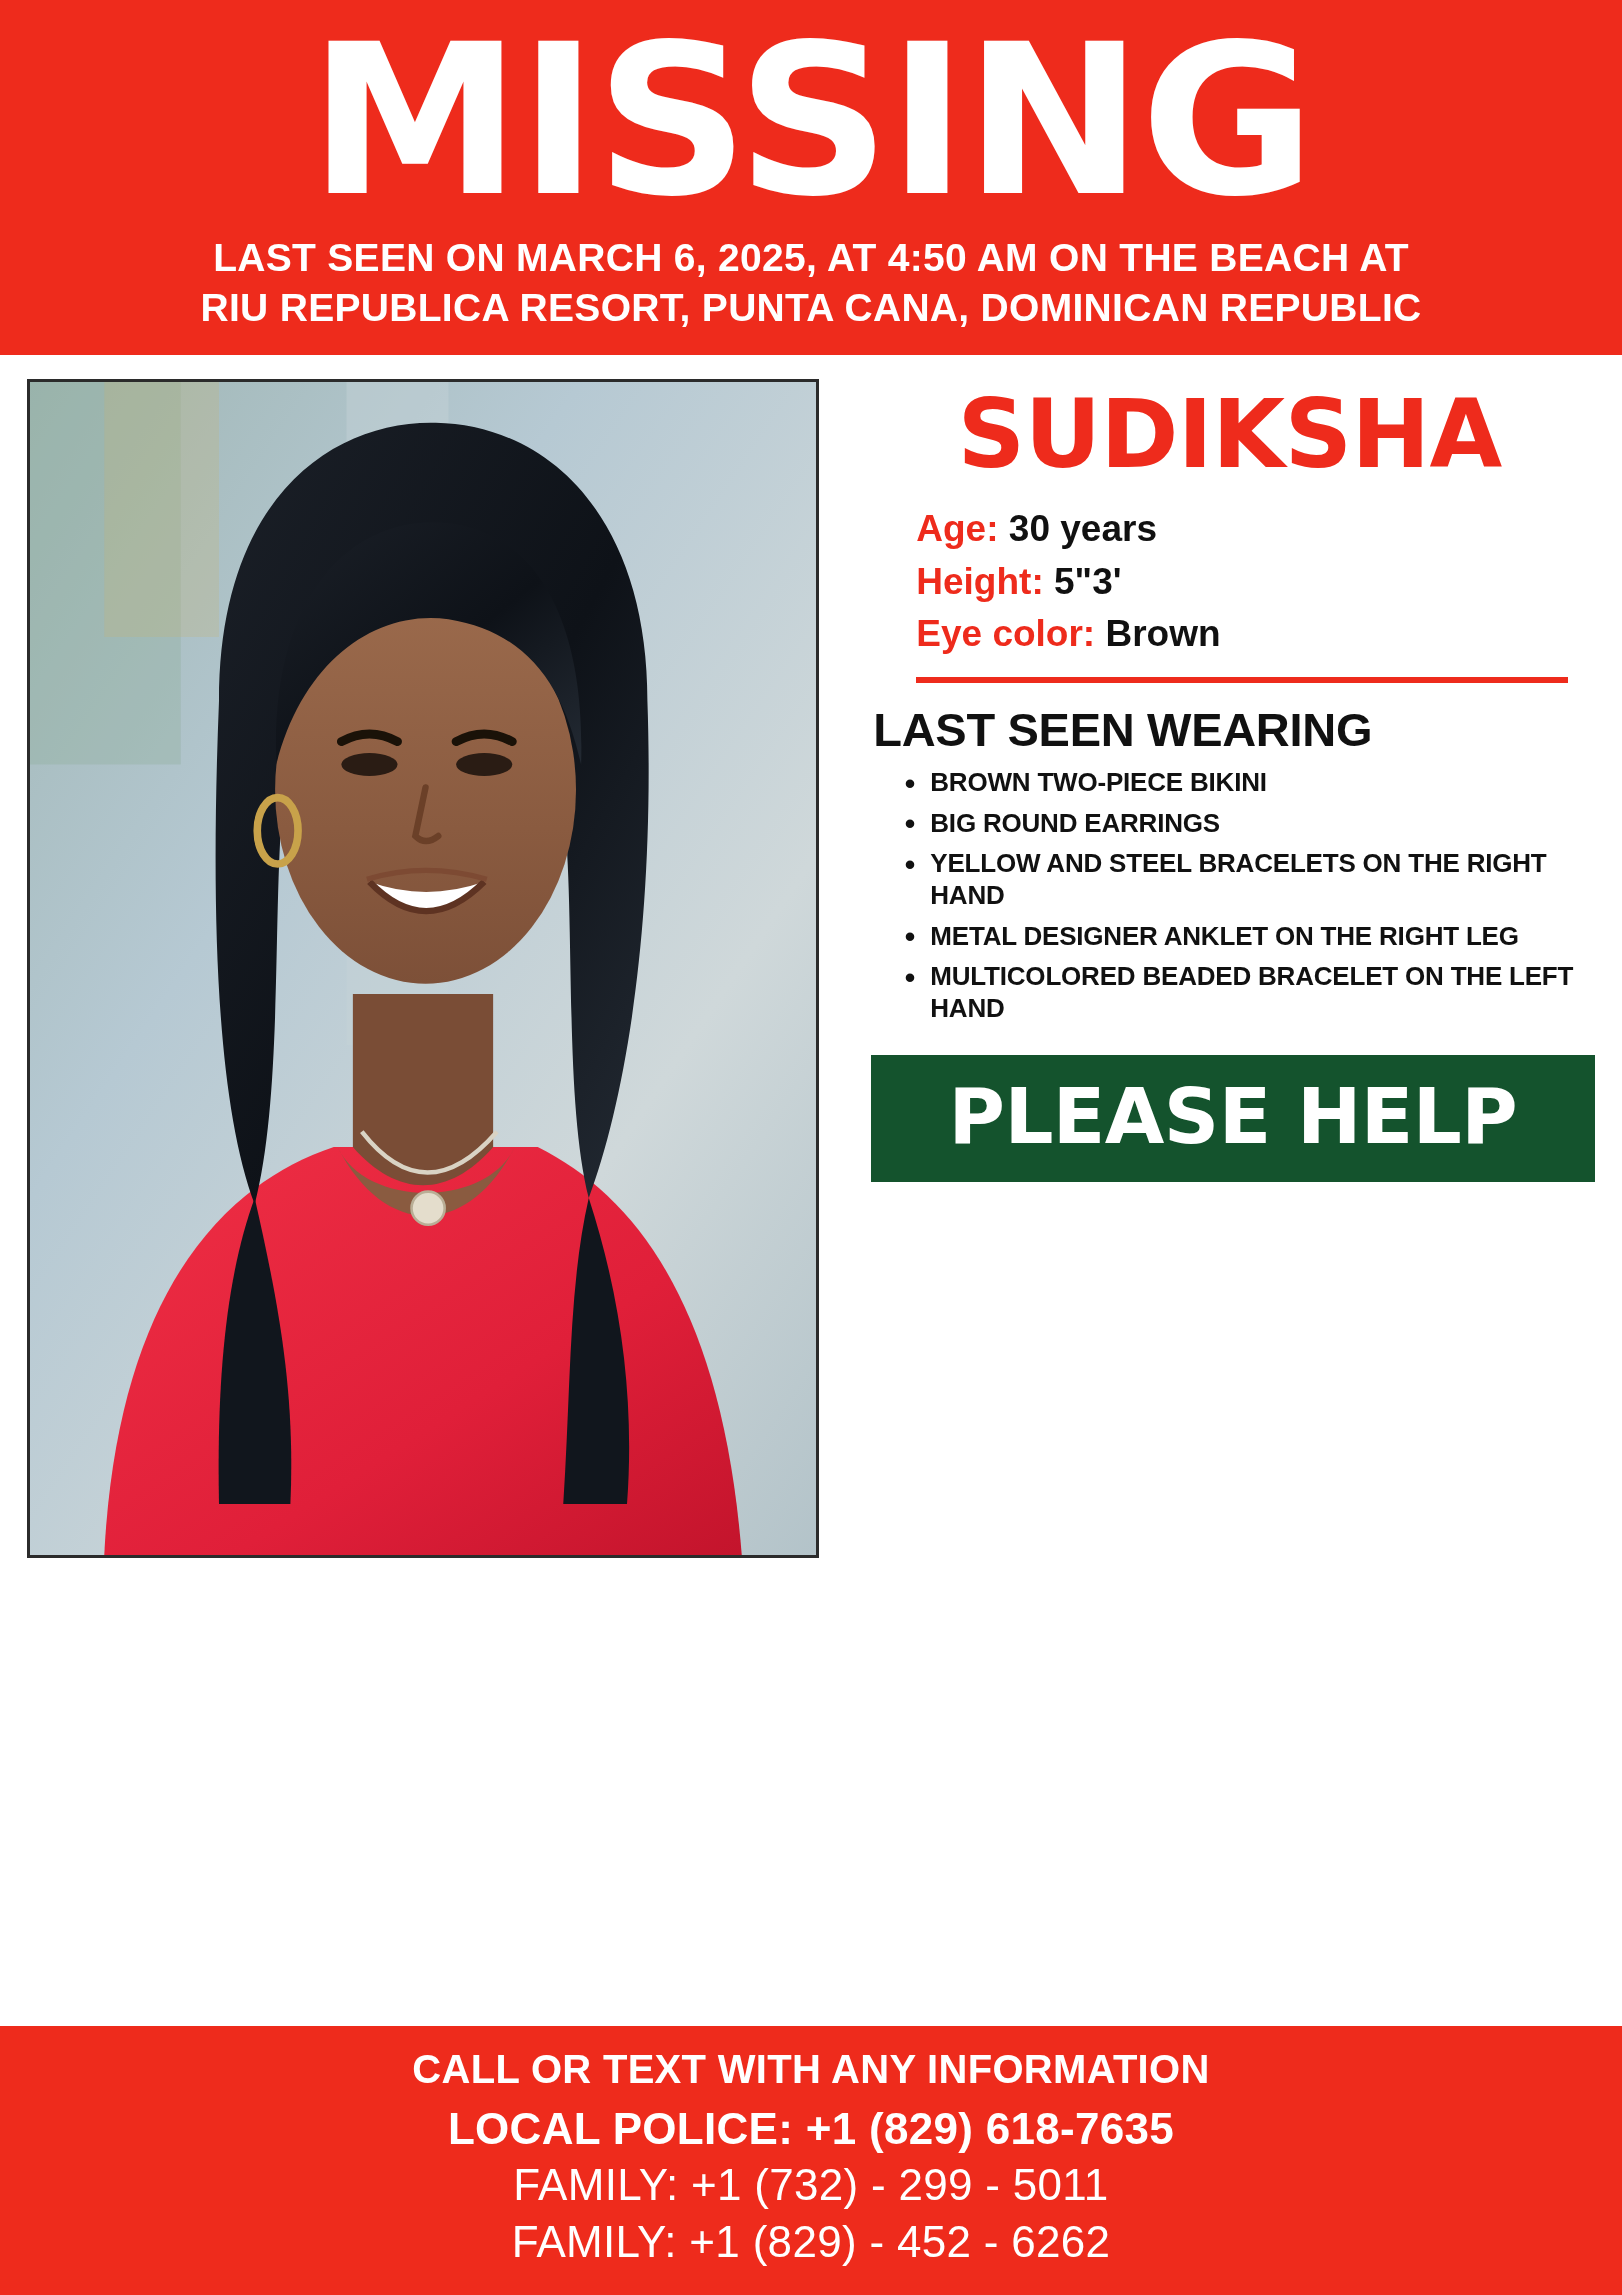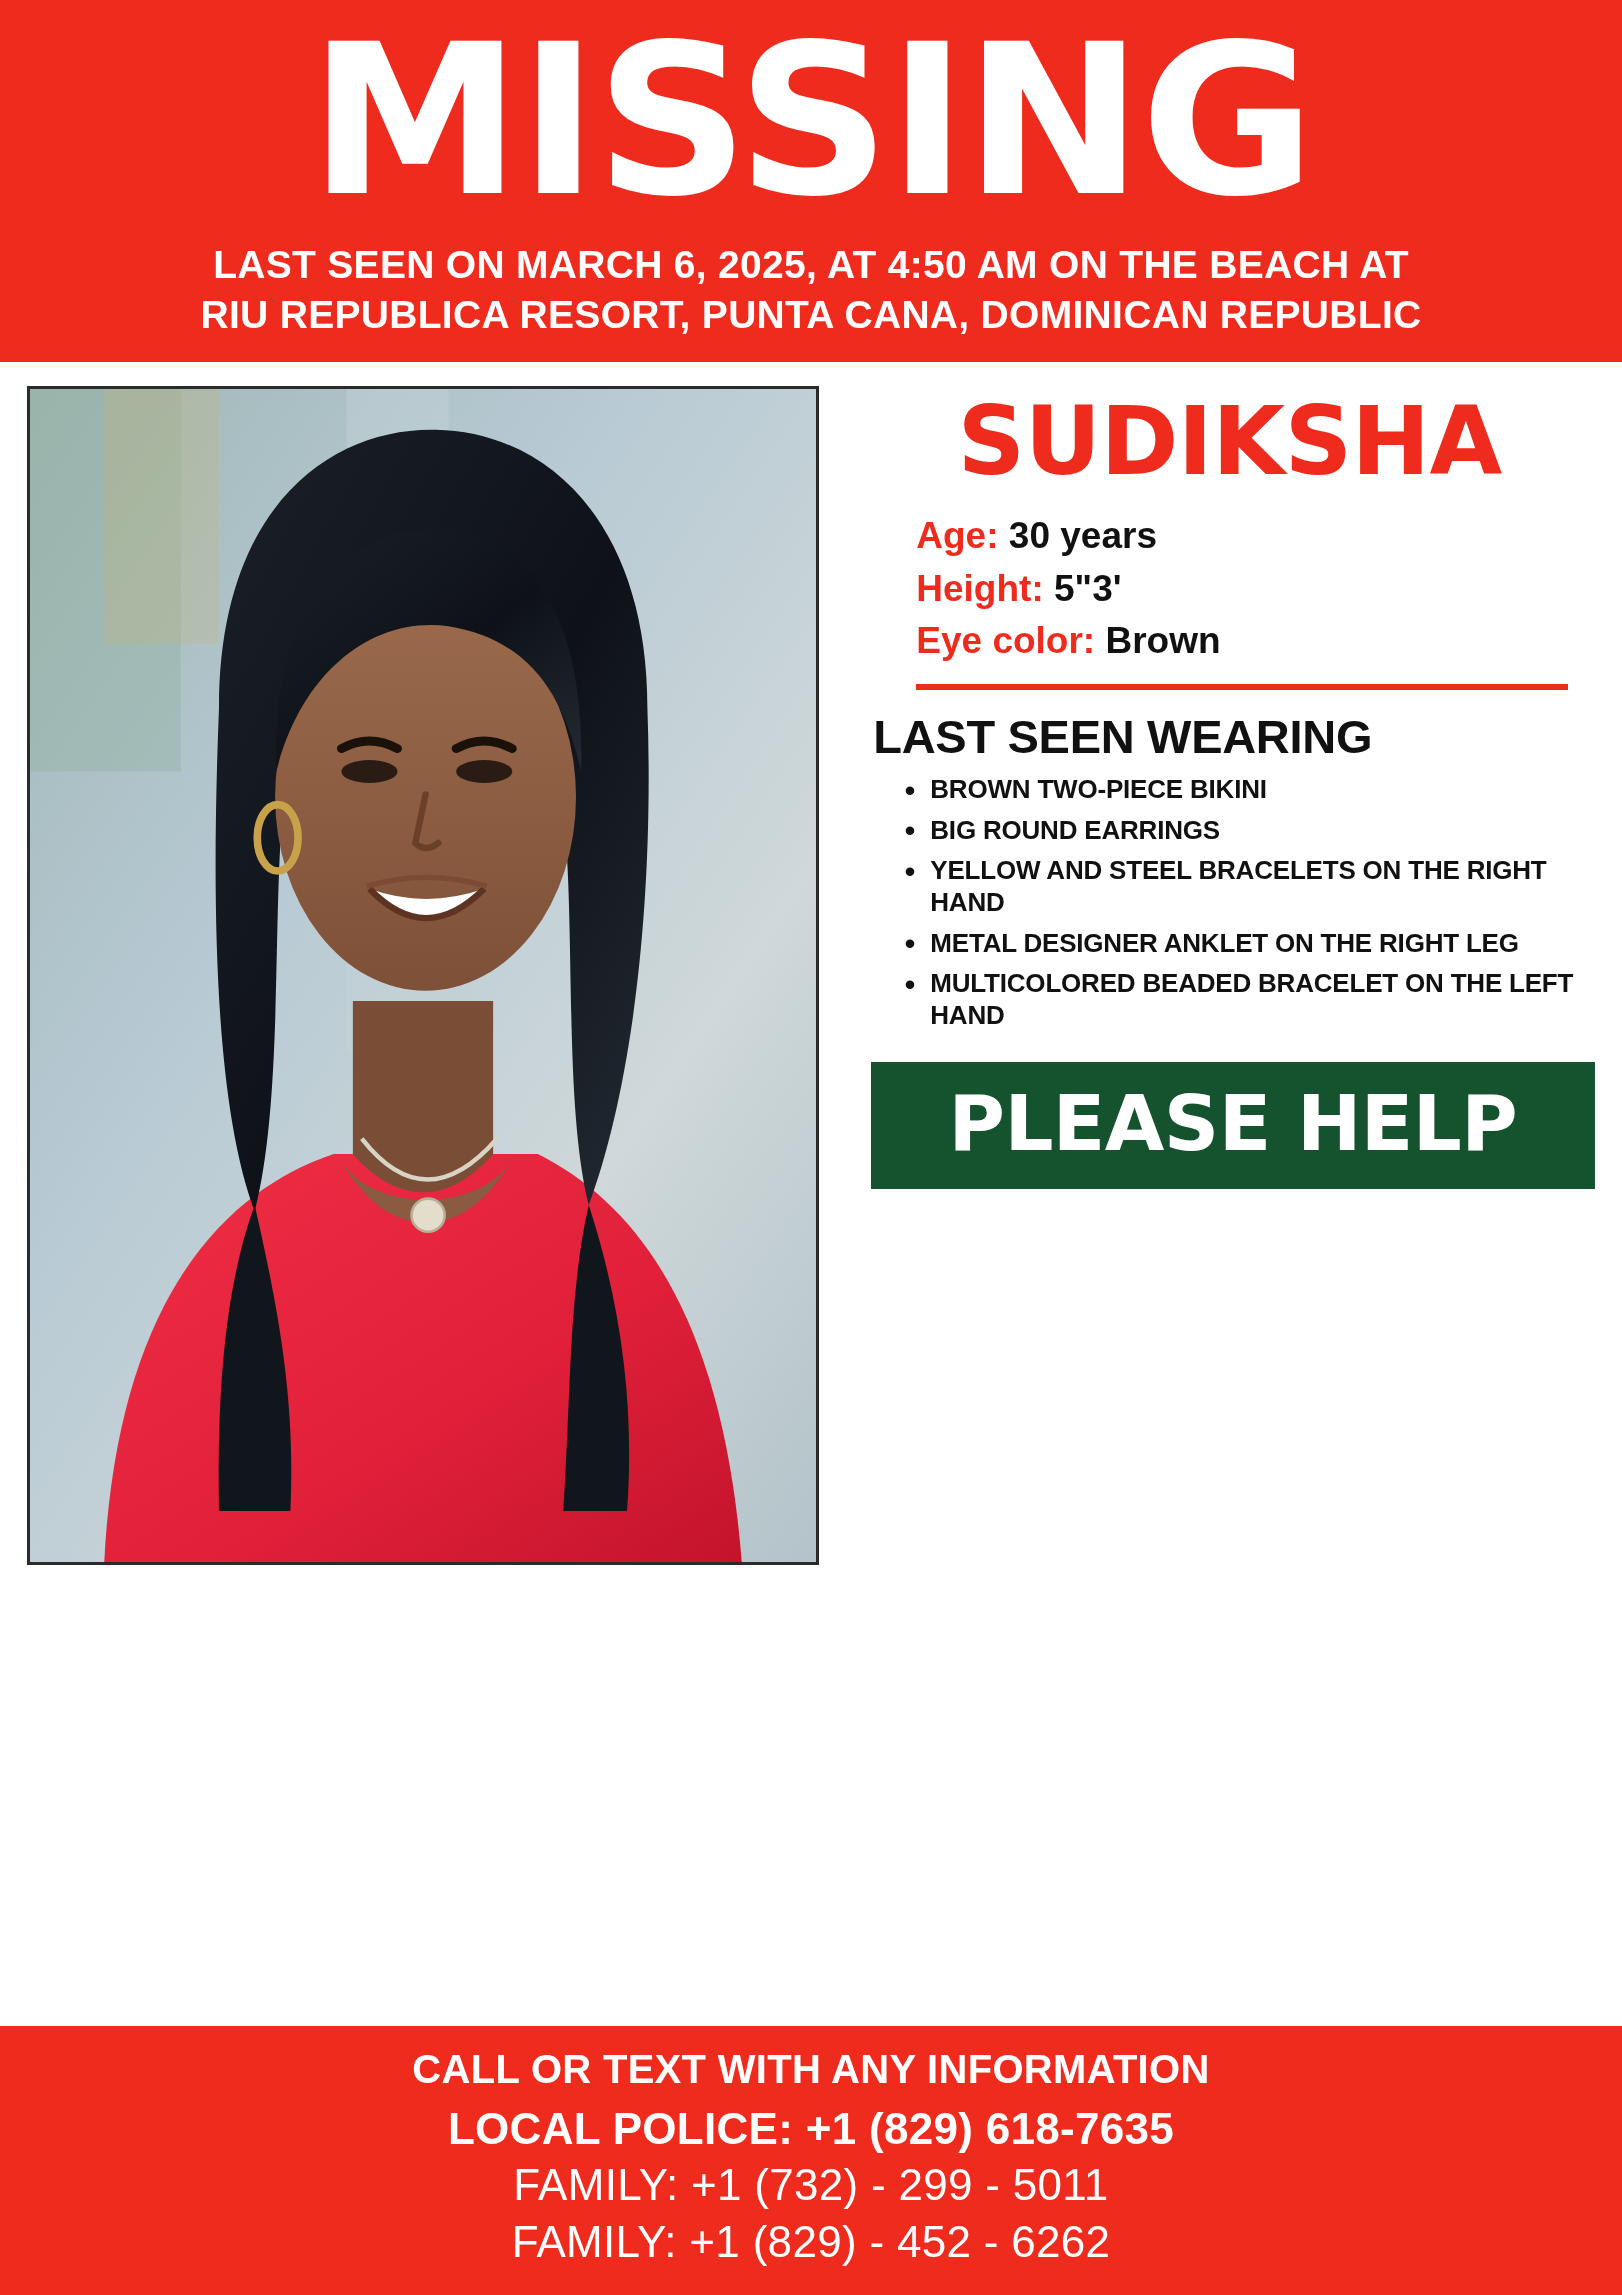--- a/index.html
+++ b/index.html
@@ -36,21 +36,21 @@
     letter-spacing: -2.5px;
     text-align: center;
     transform: scaleX(1.02);
   }
   .lastseen {
     color: #ffffff;
     font-weight: 700;
     font-size: 39px;
     line-height: 1.28;
     letter-spacing: 0.3px;
-    margin-top: 23px;
+    margin-top: 16px;
     padding: 0 32px;
   }
 
   
   .middle {
     flex: 1 1 auto;
     display: flex;
     flex-direction: row;
     padding: 24px 27px 12.7px 27px;
     background: #ffffff;

